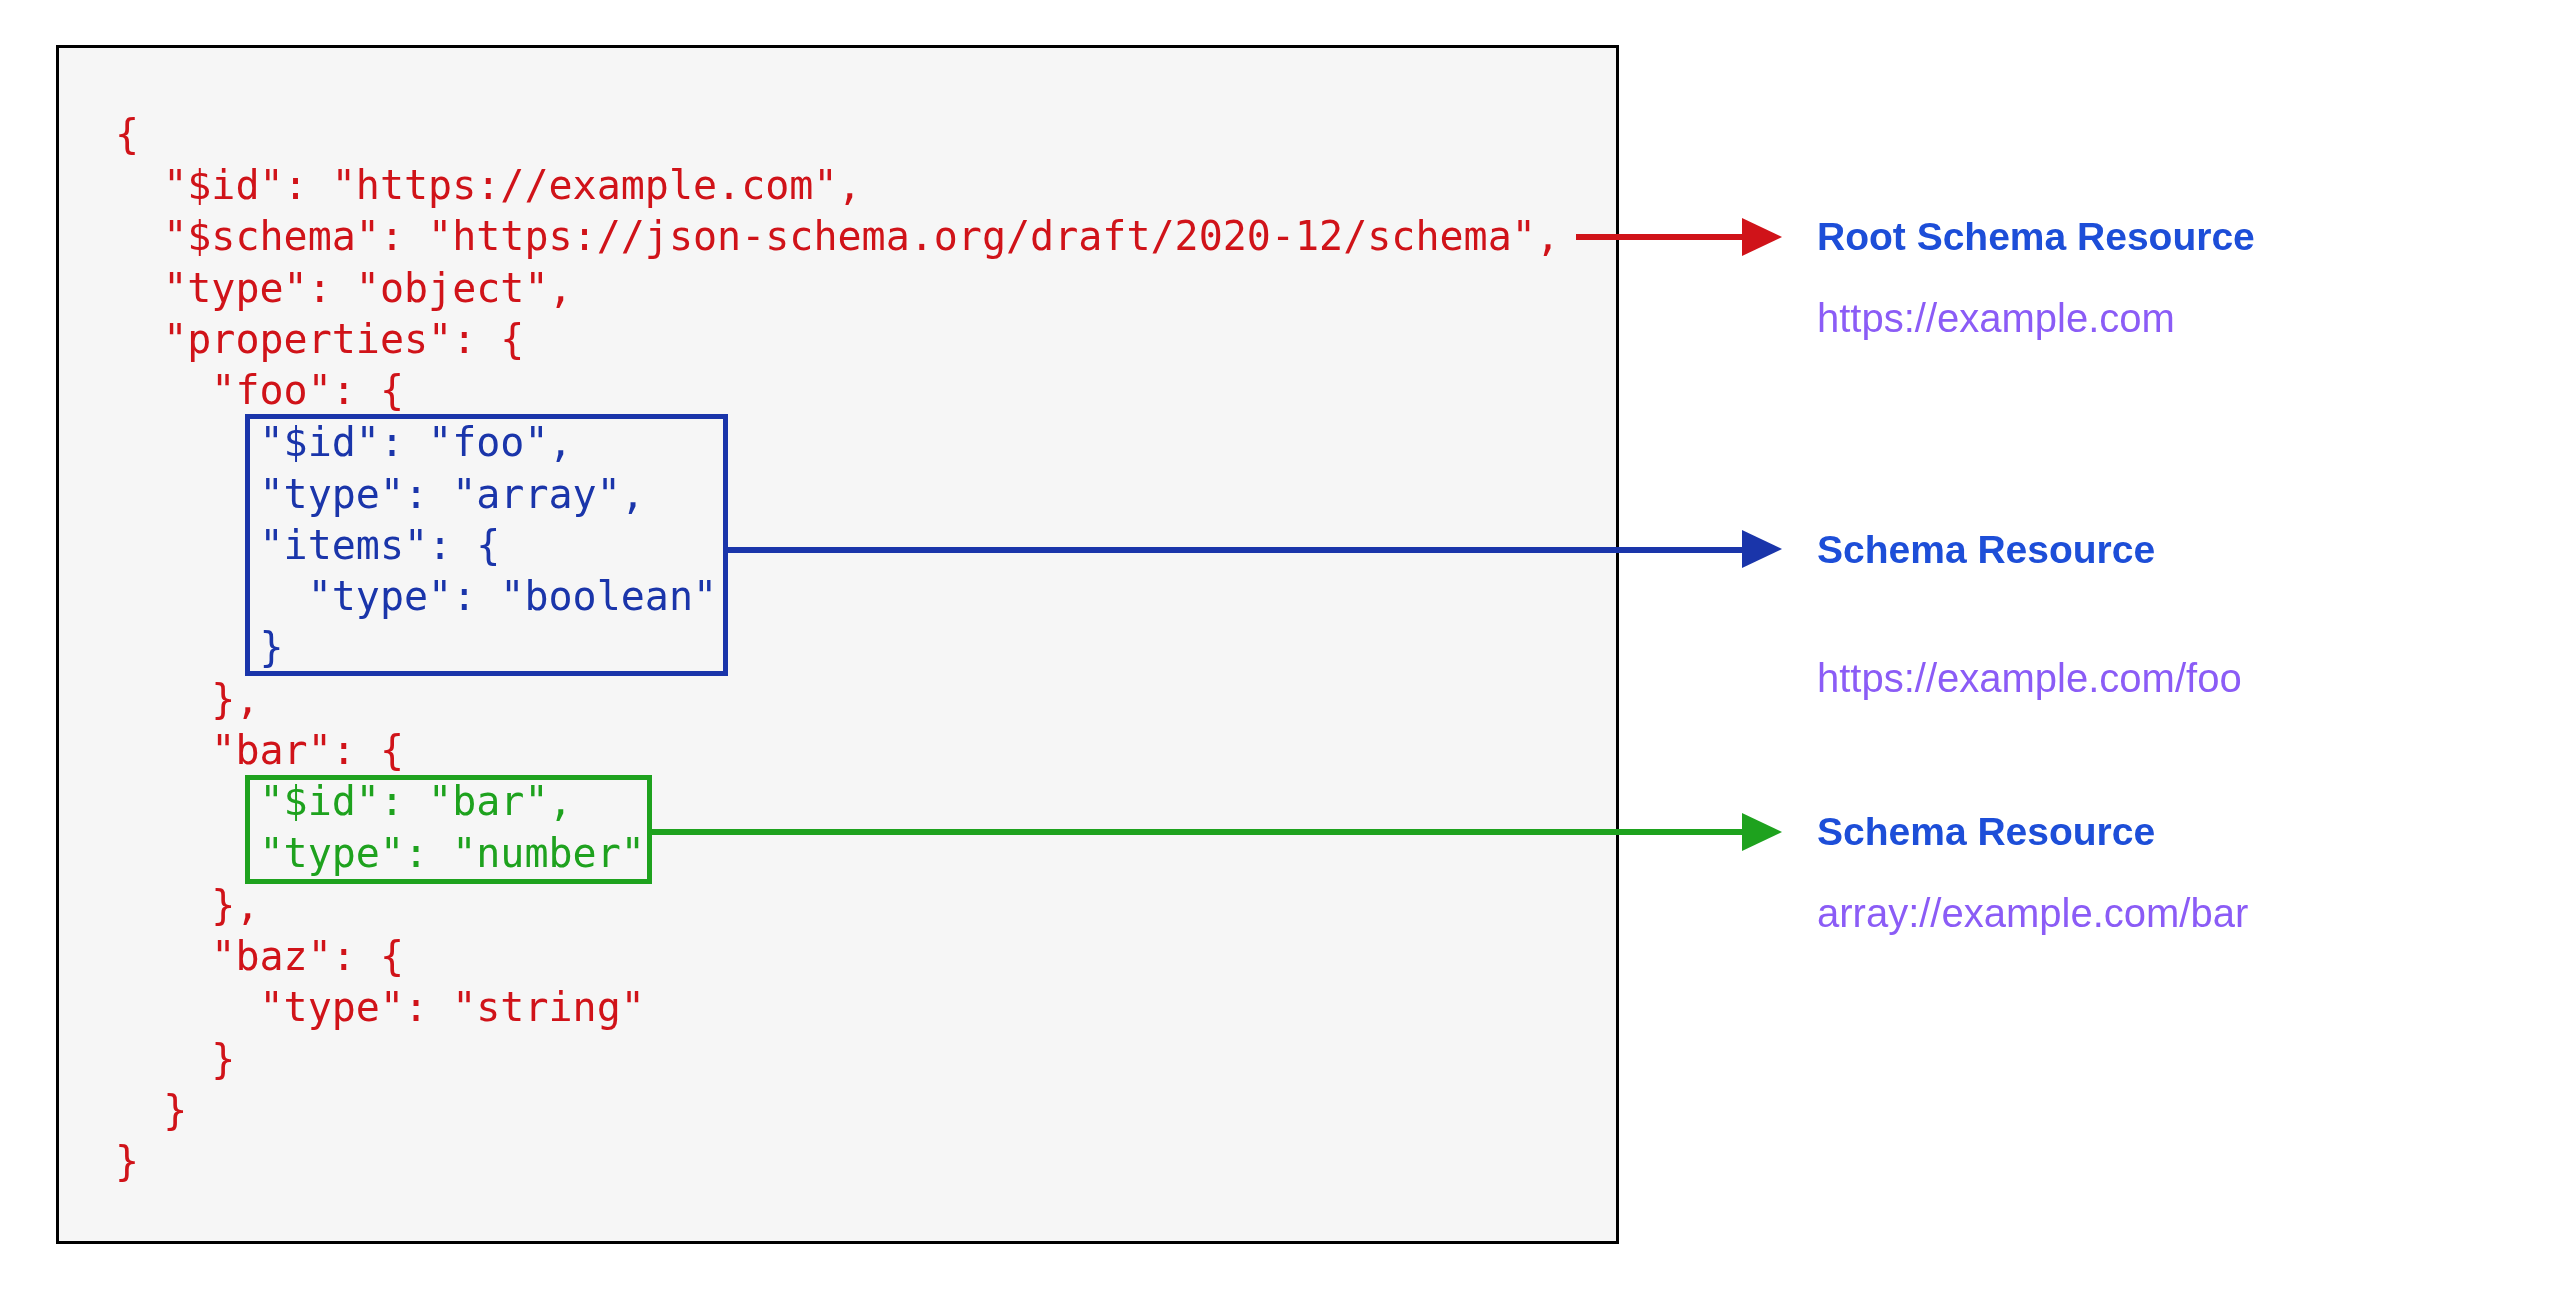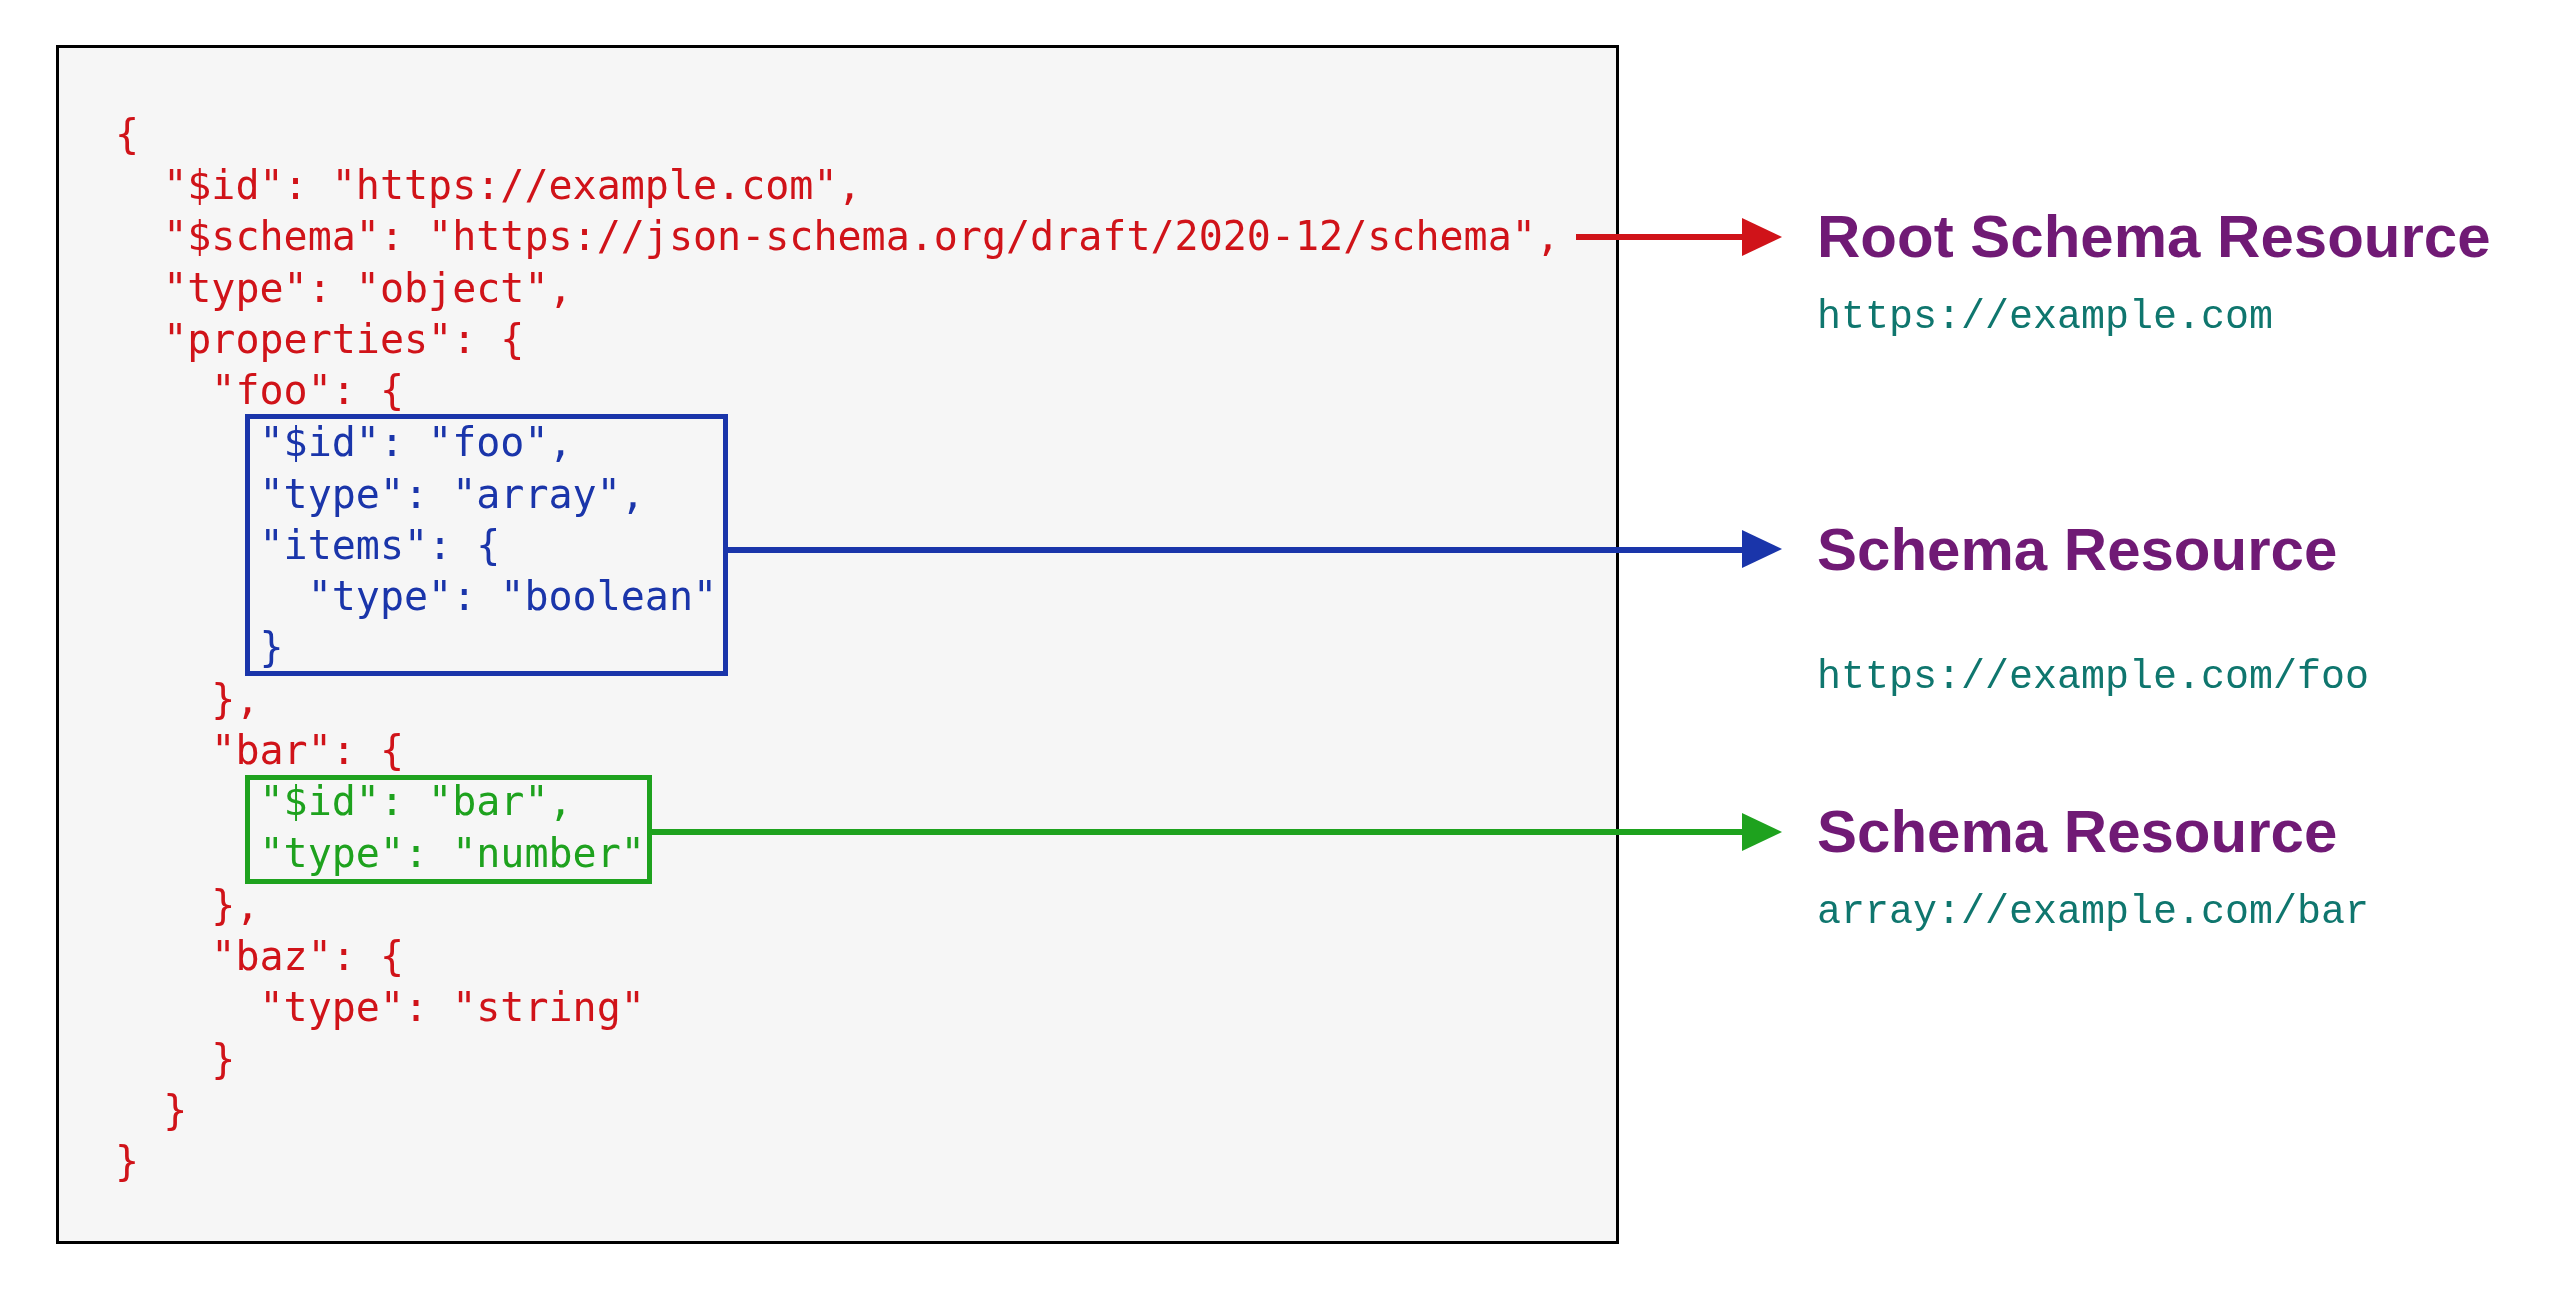--- a/index.html
+++ b/index.html
@@ -83,32 +83,32 @@
   .arrow-green .arrow-head  { border-left: 40px solid var(--green, #1ea21e); left: 1742px; top: 813px; }
 
   
   .ann-title {
     position: absolute;
     left: 1817px;
     height: 72px;
     line-height: 72px;
     font-family: "Liberation Sans", sans-serif;
     font-weight: 700;
-    font-size: 60px;
-    color: #701a75;
+    font-size: 39px;
+    color: #1d4ed8;
     white-space: pre;
   }
   .ann-uri {
     position: absolute;
     left: 1817px;
     height: 52px;
     line-height: 52px;
-    font-family: Liberation Mono, monospace;
+    font-family: Liberation Sans, sans-serif;
     font-size: 40px;
-    color: #0f766e;
+    color: #8b5cf6;
     white-space: pre;
   }
   .t1 { top: 201px; }
   .u1 { top: 292px; }
   .t2 { top: 514px; }
   .u2 { top: 604px; margin-top: 48px; }
   .t3 { top: 796px; }
   .u3 { top: 887px; }
 </style>
 </head>

